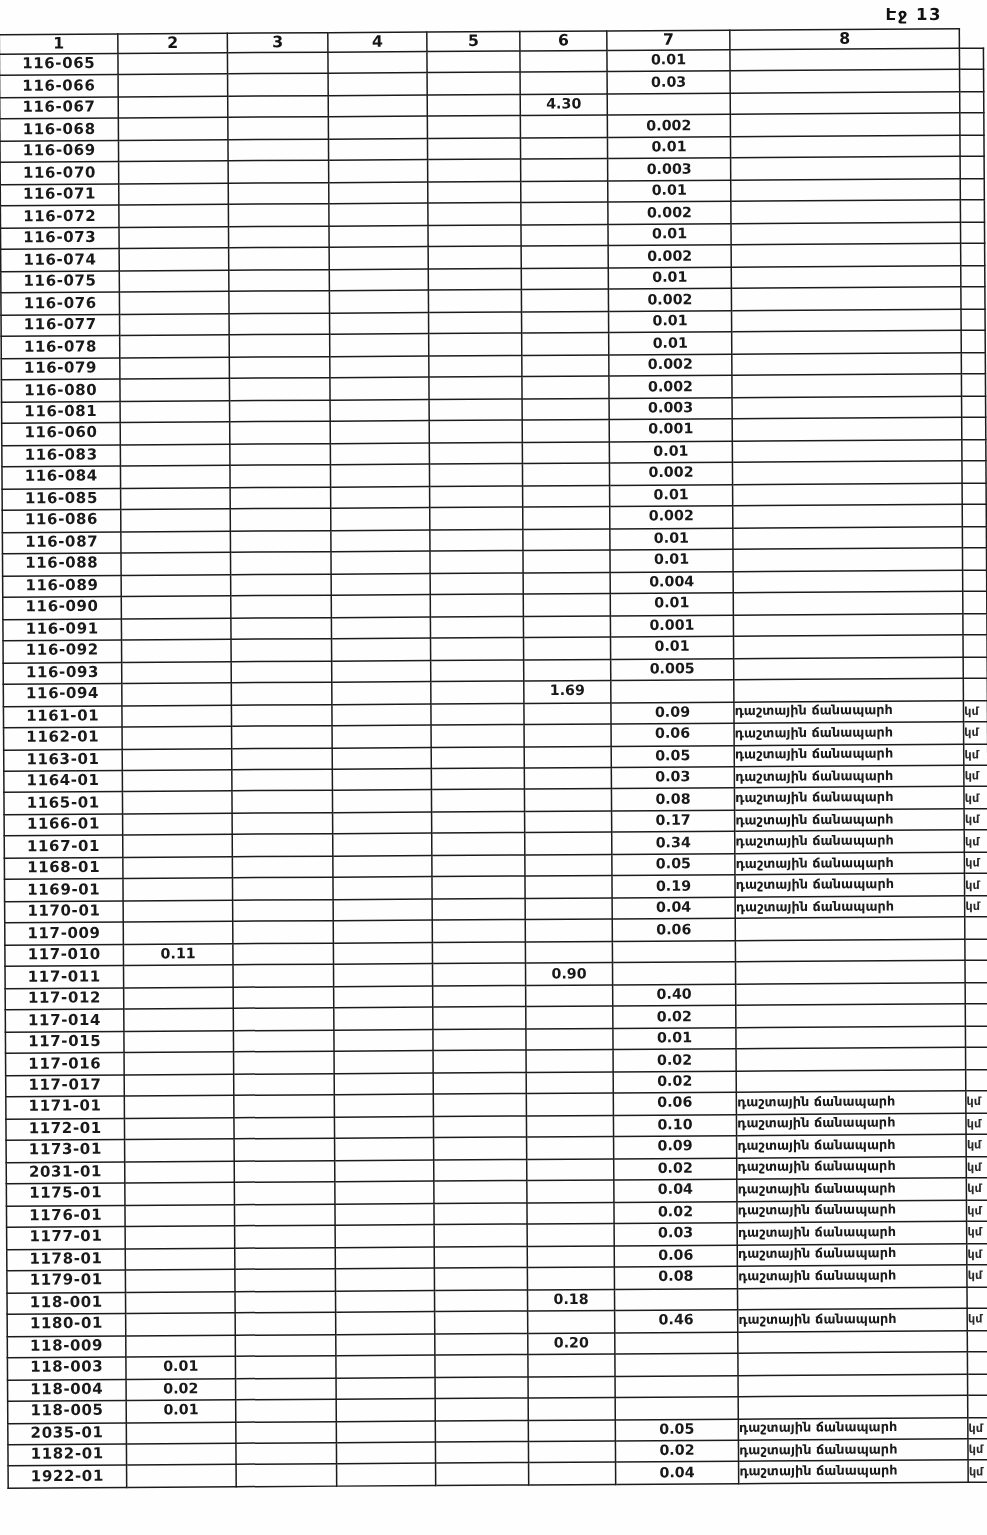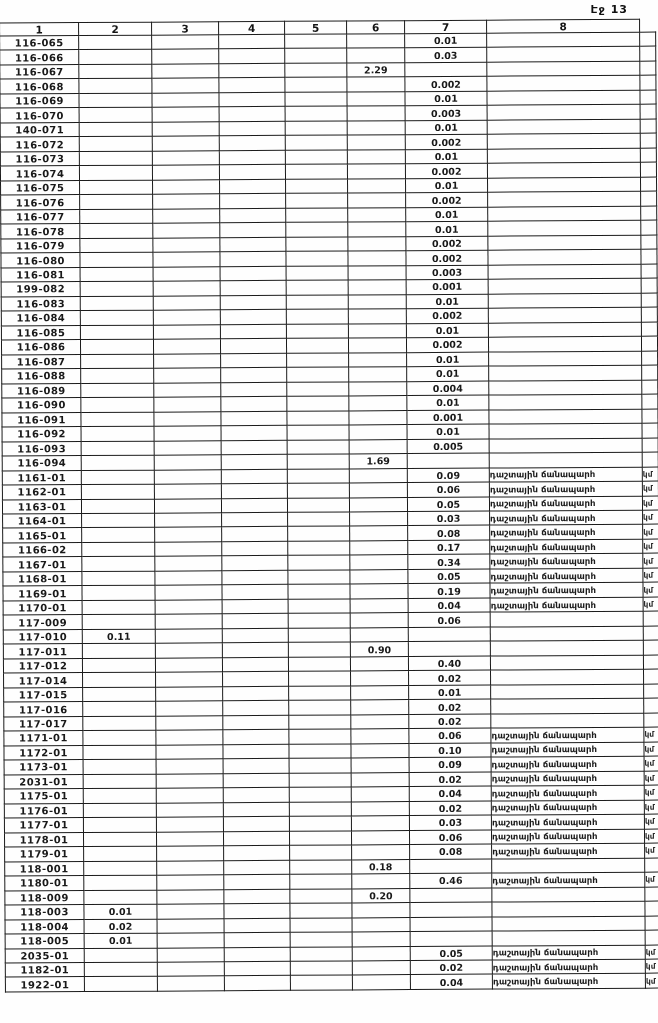--- a/index.html
+++ b/index.html
@@ -152,21 +152,21 @@
             <td class="val-cell">0.03</td>
             <td class="road-cell"></td>
             <td class="note-cell"></td>
           </tr>
           <tr>
             <td class="id-cell">116-067</td>
             <td class="val-cell"></td>
             <td class="val-cell"></td>
             <td class="val-cell"></td>
             <td class="val-cell"></td>
-            <td class="val-cell">2.29</td>
+            <td class="val-cell">4.30</td>
             <td class="val-cell"></td>
             <td class="road-cell"></td>
             <td class="note-cell"></td>
           </tr>
           <tr>
             <td class="id-cell">116-068</td>
             <td class="val-cell"></td>
             <td class="val-cell"></td>
             <td class="val-cell"></td>
             <td class="val-cell"></td>
@@ -191,21 +191,21 @@
             <td class="val-cell"></td>
             <td class="val-cell"></td>
             <td class="val-cell"></td>
             <td class="val-cell"></td>
             <td class="val-cell"></td>
             <td class="val-cell">0.003</td>
             <td class="road-cell"></td>
             <td class="note-cell"></td>
           </tr>
           <tr>
-            <td class="id-cell">140-071</td>
+            <td class="id-cell">116-071</td>
             <td class="val-cell"></td>
             <td class="val-cell"></td>
             <td class="val-cell"></td>
             <td class="val-cell"></td>
             <td class="val-cell"></td>
             <td class="val-cell">0.01</td>
             <td class="road-cell"></td>
             <td class="note-cell"></td>
           </tr>
           <tr>
@@ -312,21 +312,21 @@
             <td class="val-cell"></td>
             <td class="val-cell"></td>
             <td class="val-cell"></td>
             <td class="val-cell"></td>
             <td class="val-cell"></td>
             <td class="val-cell">0.003</td>
             <td class="road-cell"></td>
             <td class="note-cell"></td>
           </tr>
           <tr>
-            <td class="id-cell">199-082</td>
+            <td class="id-cell">116-060</td>
             <td class="val-cell"></td>
             <td class="val-cell"></td>
             <td class="val-cell"></td>
             <td class="val-cell"></td>
             <td class="val-cell"></td>
             <td class="val-cell">0.001</td>
             <td class="road-cell"></td>
             <td class="note-cell"></td>
           </tr>
           <tr>
@@ -510,21 +510,21 @@
             <td class="val-cell"></td>
             <td class="val-cell"></td>
             <td class="val-cell"></td>
             <td class="val-cell"></td>
             <td class="val-cell"></td>
             <td class="val-cell">0.08</td>
             <td class="road-cell">դաշտային ճանապարհ</td>
             <td class="note-cell">կմ</td>
           </tr>
           <tr>
-            <td class="id-cell">1166-02</td>
+            <td class="id-cell">1166-01</td>
             <td class="val-cell"></td>
             <td class="val-cell"></td>
             <td class="val-cell"></td>
             <td class="val-cell"></td>
             <td class="val-cell"></td>
             <td class="val-cell">0.17</td>
             <td class="road-cell">դաշտային ճանապարհ</td>
             <td class="note-cell">կմ</td>
           </tr>
           <tr>

